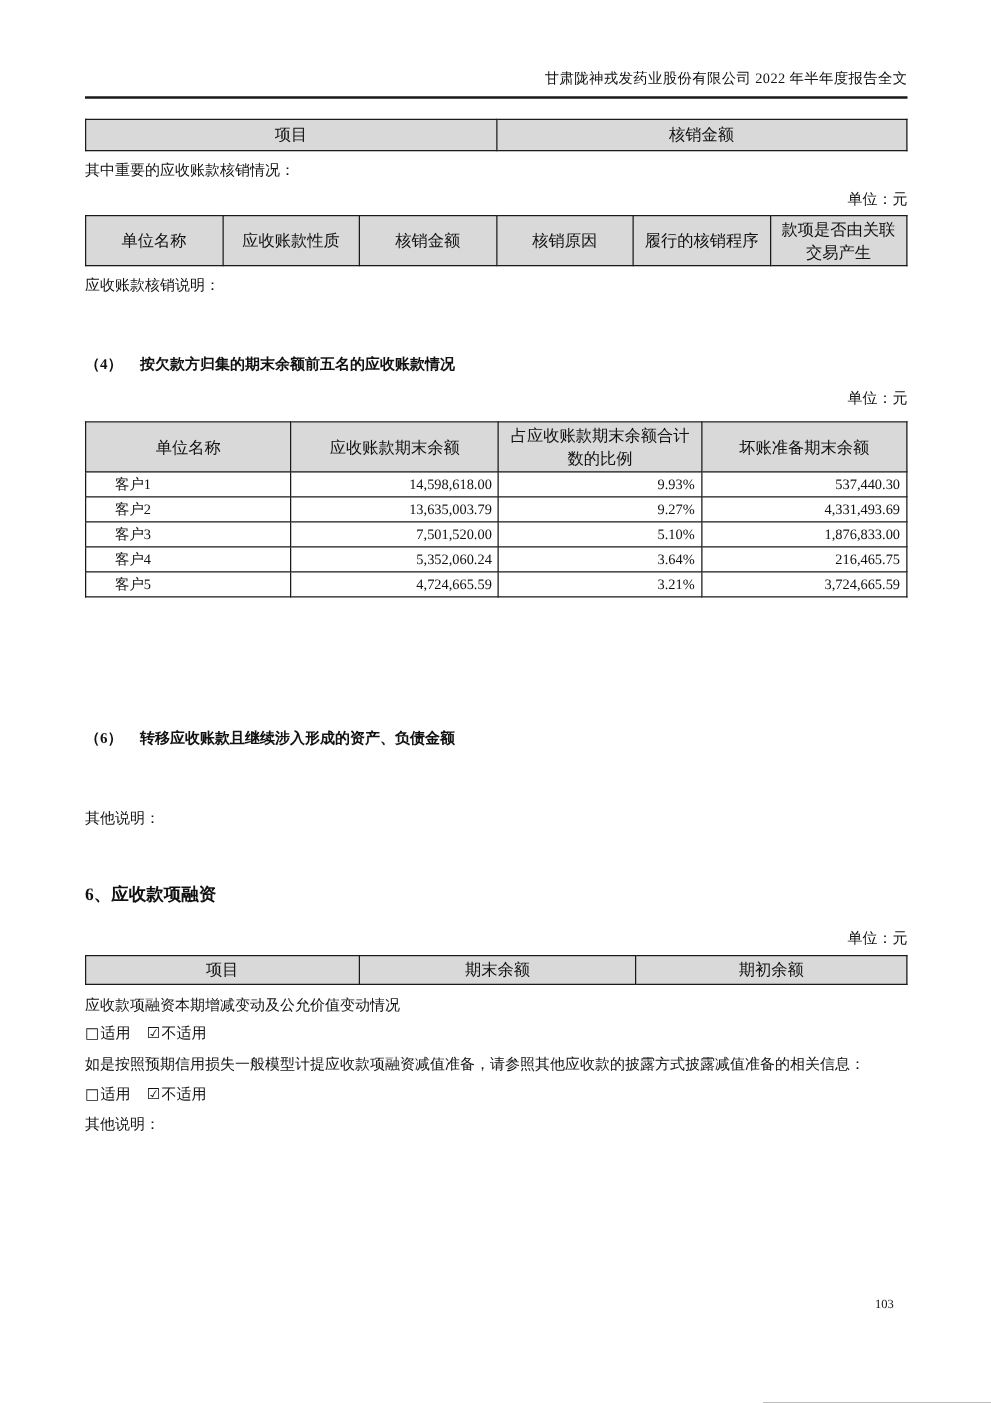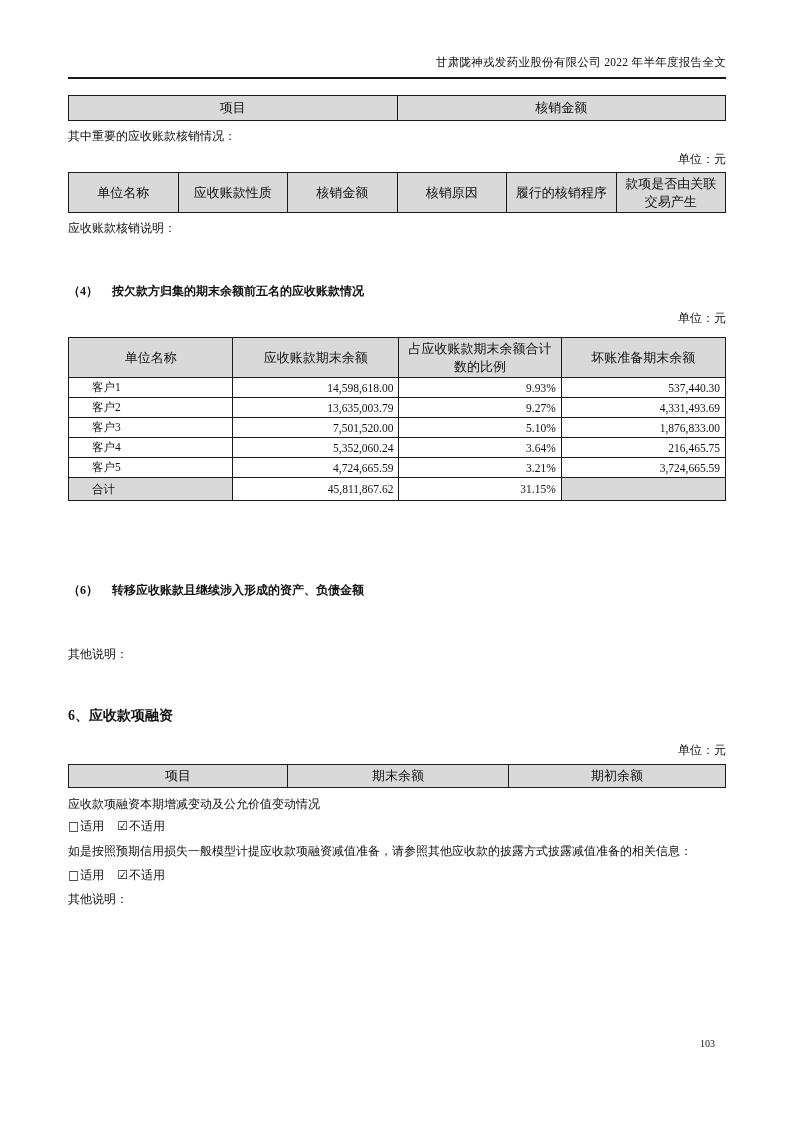--- a/index.html
+++ b/index.html
@@ -133,26 +133,20 @@
         <td class="num">5,352,060.24</td>
         <td class="num">3.64%</td>
         <td class="num">216,465.75</td>
       </tr>
       <tr>
         <td class="label">客户5</td>
         <td class="num">4,724,665.59</td>
         <td class="num">3.21%</td>
         <td class="num">3,724,665.59</td>
       </tr>
-      <tr class="total-row">
-        <td class="label gray">合计</td>
-        <td class="num">45,811,867.62</td>
-        <td class="num">31.15%</td>
-        <td class="gray"></td>
-      </tr>
     </tbody>
   </table>
 
 
   <div class="abs sec-heading sec6">
     <span class="sec-num">（6）</span><span>转移应收账款且继续涉入形成的资产、负债金额</span>
   </div>
 
   <div class="abs body-text o1">其他说明：</div>
 

